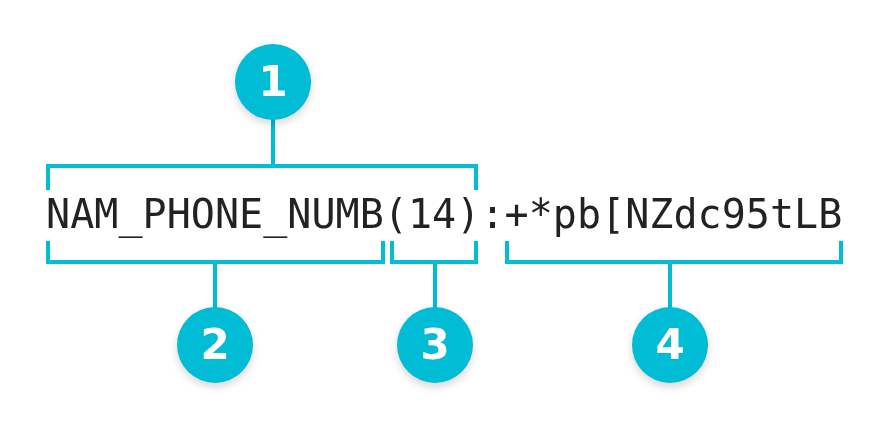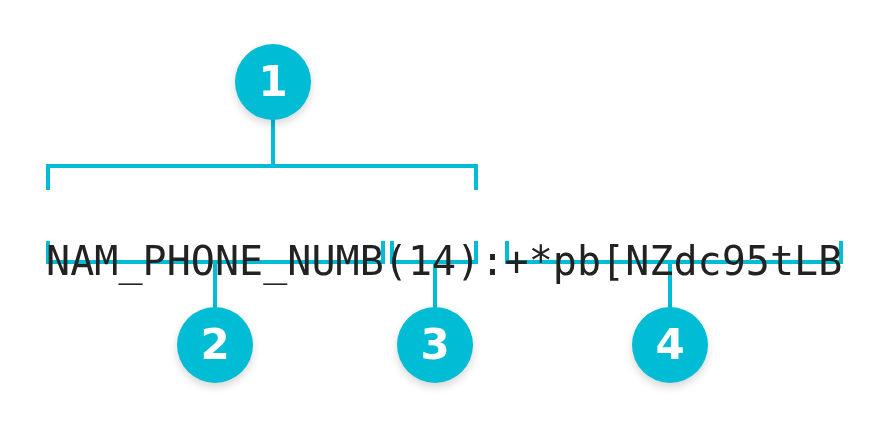--- a/index.html
+++ b/index.html
@@ -33,21 +33,20 @@
     top: 186px;
     width: 800px;
     height: 56px;
     line-height: 56px;
     font-family: "DejaVu Sans Mono", "Liberation Mono", monospace;
     font-size: 40px;
     font-weight: 400;
     letter-spacing: 0.05px;
     color: #222222;
     white-space: pre;
-    margin-top: 47px;
     -webkit-font-smoothing: antialiased;
   }
   .badge-num {
     position: absolute;
     width: 76px;
     height: 76px;
     border-radius: 50%;
     background: #00bcd4;
     color: #ffffff;
     font-family: "DejaVu Sans", "Liberation Sans", sans-serif;

